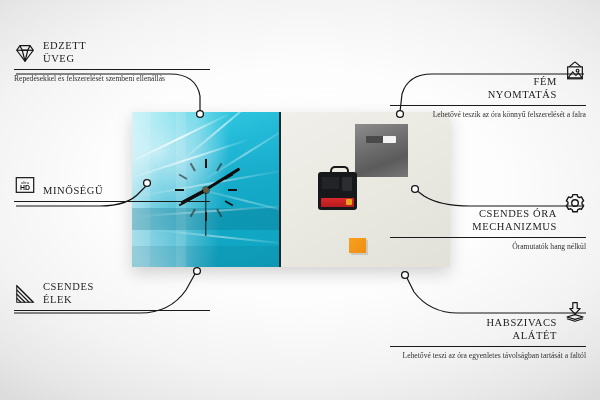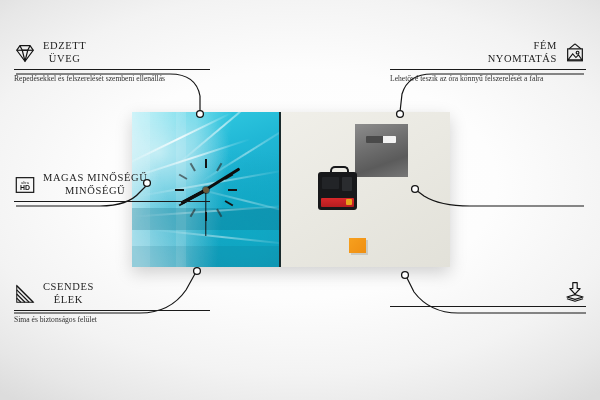--- a/index.html
+++ b/index.html
@@ -173,43 +173,43 @@
   
   .callout {
     position: absolute;
     width: 196px;
   }
   .callout .head {
     display: flex;
     align-items: center;
     gap: 7px;
   }
-  .callout.left .head { justify-content: flex-start; text-align: center; }
+  .callout.left .head { justify-content: flex-start; }
   .callout.right .head { justify-content: flex-end; }
   .callout .title {
     font-family: "Liberation Serif", serif;
     font-size: 10.5px;
     letter-spacing: 0.6px;
     color: #1d1d1d;
     line-height: 1.22;
     font-weight: 400;
   }
-  .callout.right .title { text-align: right; }
+  .callout.right .title { text-align: right; margin-top: 36px; }
   .callout .rule {
     height: 1px;
     background: #1a1a1a;
     margin: 3px 0 4px 0;
   }
   .callout .desc {
     font-family: "Liberation Serif", serif;
     font-size: 7.6px;
     color: #303030;
     line-height: 1.35;
   }
-  .callout.right .desc { text-align: left; }
+  .callout.right .desc { text-align: right; }
   .ico { width: 22px; height: 22px; flex: 0 0 22px; }
   .ico svg { display: block; width: 22px; height: 22px; }
   #c1 { left: 14px;  top: 40px; }
   #c2 { left: 14px;  top: 172px; }
   #c3 { left: 14px;  top: 281px; }
   #c4 { left: 390px; top: 40px; }
   #c5 { left: 390px; top: 172px; }
   #c6 { left: 390px; top: 281px; }
   #lines {
     position: absolute;
@@ -312,66 +312,80 @@
 
   <div class="callout left" id="c2">
     <div class="head">
       <span class="ico">
         <svg viewBox="0 0 24 24">
           <rect x="2.5" y="4" width="19" height="16" fill="none" stroke="#141414" stroke-width="1.3"></rect>
           <text x="12" y="10.4" font-family="Liberation Sans, sans-serif" font-size="4.4" fill="#141414" text-anchor="middle">ultra</text>
           <text x="12" y="17.6" font-family="Liberation Sans, sans-serif" font-size="7.6" font-weight="bold" fill="#141414" text-anchor="middle">HD</text>
         </svg>
       </span>
-      <span class="title"><span>MAGAS MINŐSÉGŰ</span><br><span>MINŐSÉGŰ</span></span>
+      <span class="title"><br><span>MINŐSÉGŰ</span></span>
     </div>
     <div class="rule"></div>
   </div>
 
   <div class="callout left" id="c3">
     <div class="head">
       <span class="ico">
         <svg viewBox="0 0 24 24" stroke="#141414" stroke-width="1.25" fill="none">
           <path d="M3 3 L21 21"></path>
             <path d="M3 7.5 L16.5 21"></path>
             <path d="M3 12 L12 21"></path>
           <path d="M3 16.5 L7.5 21"></path>
             <path d="M3 3 L3 21 L21 21 Z" stroke-width="1.1"></path>
         </svg>
       </span>
       <span class="title"><span>CSENDES</span><br><span>ÉLEK</span></span>
     </div>
     <div class="rule"></div>
-    <div class="desc">Sima és biztonságos felület</div>
   </div>
 
   <div class="callout right" id="c4">
     <div class="head">
       <span class="title"><span>FÉM</span><br><span>NYOMTATÁS</span></span>
       <span class="ico">
         <svg viewBox="0 0 24 24" fill="none" stroke="#141414" stroke-width="1.3">
           <path d="M12 2 L5.5 7.5"></path>
             <path d="M12 2 L18.5 7.5"></path>
           <rect x="4" y="7.5" width="16" height="13"></rect>
           <circle cx="14.8" cy="11.6" r="1.5"></circle>
           <path d="M4.4 19.5 L9.5 13 L13 17 L15.8 14 L19.6 19.5 Z" stroke-width="1.15"></path>
         </svg>
       </span>
     </div>
     <div class="rule"></div>
     <div class="desc">Lehetővé teszik az óra könnyű felszerelését a falra</div>
   </div>
 
+  <div class="callout right" id="c5">
+    <div class="head">
+      <span class="title"><span>CSENDES ÓRA</span><br><span>MECHANIZMUS</span></span>
+      <span class="ico">
+        <svg viewBox="0 0 24 24" fill="none" stroke="#141414" stroke-width="1.5" stroke-linejoin="round">
+          <path d="M9.6 2.8 h4.8 l.5 2.2 1.9 1.1 2.2-.7 2.4 4.2 -1.7 1.5 v2.2 l1.7 1.5 -2.4 4.2 -2.2-.7 -1.9 1.1 -.5 2.2 h-4.8 l-.5-2.2 -1.9-1.1 -2.2.7 -2.4-4.2 1.7-1.5 v-2.2 l-1.7-1.5 2.4-4.2 2.2.7 1.9-1.1 Z"></path>
+          <circle cx="12" cy="12" r="3.6"></circle>
+        </svg>
+      </span>
+    </div>
+    <div class="rule"></div>
+    <div class="desc">Óramutatók hang nélkül</div>
+  </div>
 
   <div class="callout right" id="c6">
     <div class="head">
+      <span class="title"><span>HABSZIVACS</span><br><span>ALÁTÉT</span></span>
       <span class="ico">
         <svg viewBox="0 0 24 24" fill="none" stroke="#141414" stroke-width="1.3" stroke-linejoin="round">
           <path d="M9.6 1.8 h4.8 v6.4 h3.2 L12 14.4 6.4 8.2 h3.2 Z"></path>
           <path d="M12 14.8 L20.8 17.4 L12 20.1 L3.2 17.4 Z"></path>
           <path d="M3.2 19.4 L12 22.1 L20.8 19.4"></path>
         </svg>
       </span>
     </div>
     <div class="rule"></div>
+    <div class="desc">Lehetővé teszi az óra egyenletes távolságban tartását a faltól</div>
   </div>
 
 </div>
 
 </body></html>

